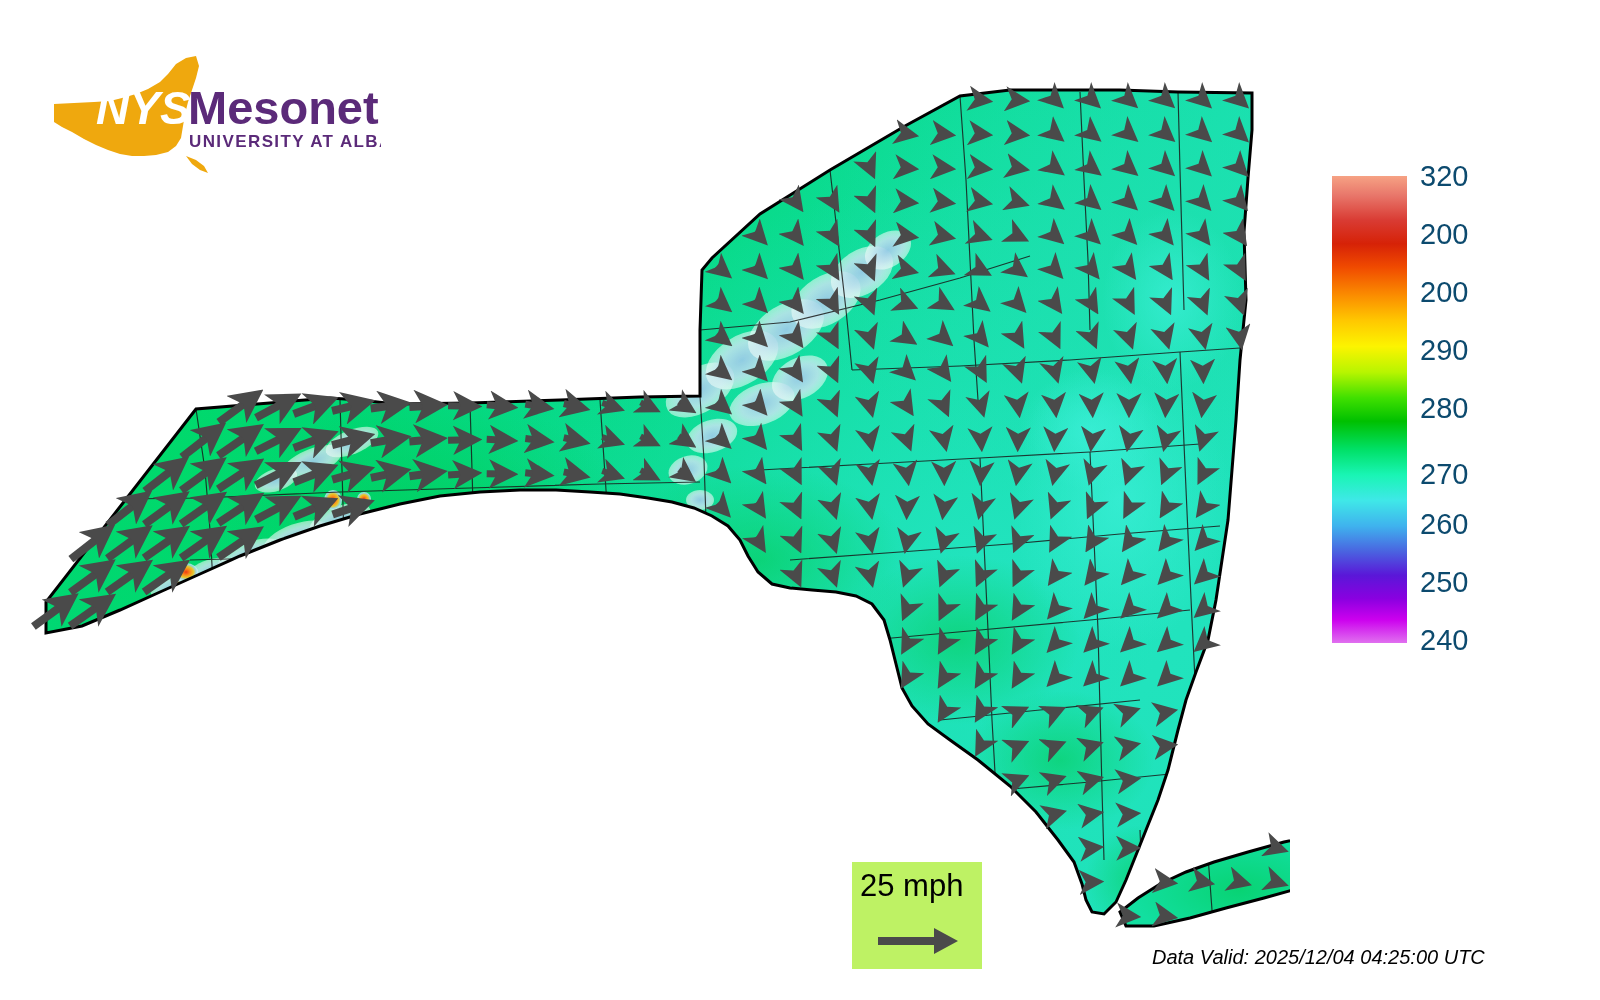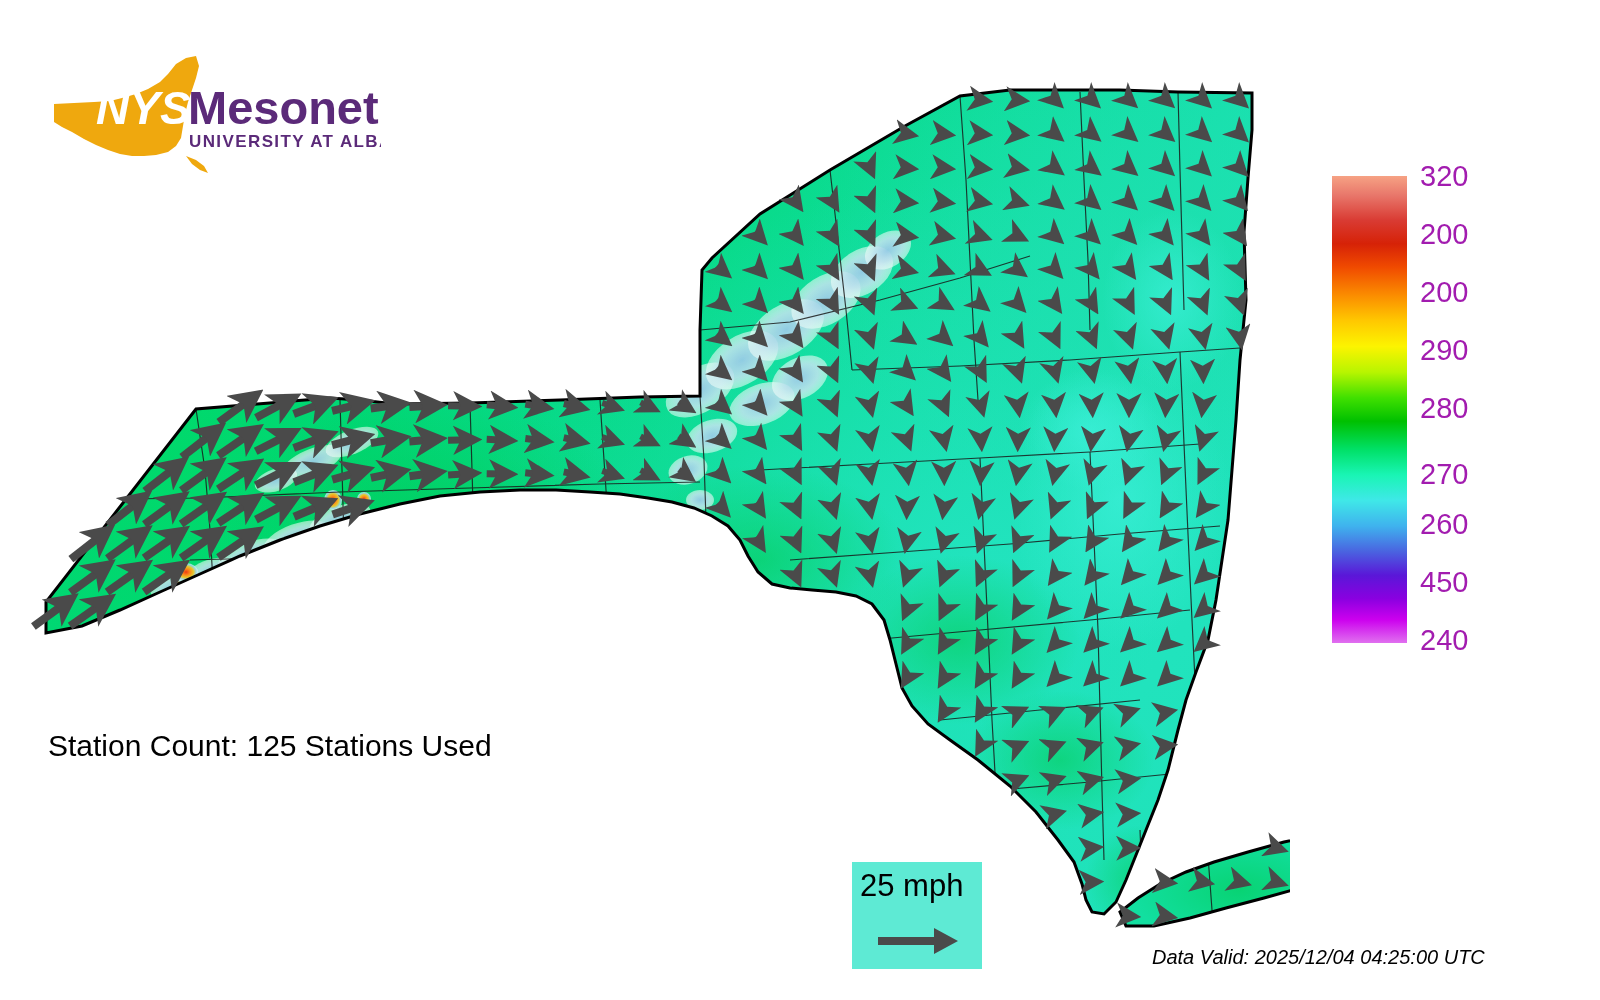--- a/index.html
+++ b/index.html
@@ -32,29 +32,29 @@
               #00e066 58.5%,
               #19f5b4 64.0%,
               #3fe8e8 69.5%,
               #3fb2ee 75.0%,
               #4a62e0 80.5%,
               #5a17d8 85.5%,
               #8a00e0 90.5%,
               #cc00ee 95.0%,
               #e070ef 100%);}
   .cb-label{position:absolute;left:88px;font-size:29px;line-height:29px;
-            letter-spacing:0px;color:#a21caf;white-space:nowrap;}
+            letter-spacing:0px;color:#0c4a6e;white-space:nowrap;}
 
   
   #caption{position:absolute;left:48px;top:718px;width:840px;}
   .cap-line{font-size:30px;line-height:56px;color:#000;white-space:nowrap;}
 
   
   #wind-key{position:absolute;left:852px;top:862px;width:130px;height:107px;
-            background:#5eead4;}
+            background:#bef264;}
   #wind-key .wk-text{position:absolute;left:8px;top:4px;font-size:31px;
             line-height:40px;color:#000;white-space:nowrap;}
   #wind-key .wk-arrow{position:absolute;left:26px;top:62px;width:82px;height:34px;}
 
   
   #data-valid{position:absolute;left:1152px;top:944px;font-size:20px;
               line-height:26px;color:#000;white-space:nowrap;font-style:italic;}
 </style>
 </head>
 <body>
@@ -583,26 +583,25 @@
   <div id="colorbar-gradient-bar">
     <div id="colorbar"></div>
   </div>
   <div class="cb-label" style="top:-14px">320</div>
   <div class="cb-label" style="top:44px">200</div>
   <div class="cb-label" style="top:102px">200</div>
   <div class="cb-label" style="top:160px">290</div>
   <div class="cb-label" style="top:218px">280</div>
   <div class="cb-label" style="top:284px">270</div>
   <div class="cb-label" style="top:334px">260</div>
-  <div class="cb-label" style="top:392px">450</div>
+  <div class="cb-label" style="top:392px">250</div>
   <div class="cb-label" style="top:450px">240</div>
 </div>
 
 <div id="caption">
-  <div class="cap-line">Station Count: 125 Stations Used</div>
 </div>
 
 <div id="wind-key">
   <div class="wk-text">25 mph</div>
   <svg class="wk-arrow" viewBox="0 0 82 34">
     <path d="M0,13 L56,13 L56,4 L80,17 L56,30 L56,21 L0,21 Z" fill="#4A4A4A"></path>
   </svg>
 </div>
 
 <div id="data-valid">Data Valid: 2025/12/04 04:25:00 UTC</div>

